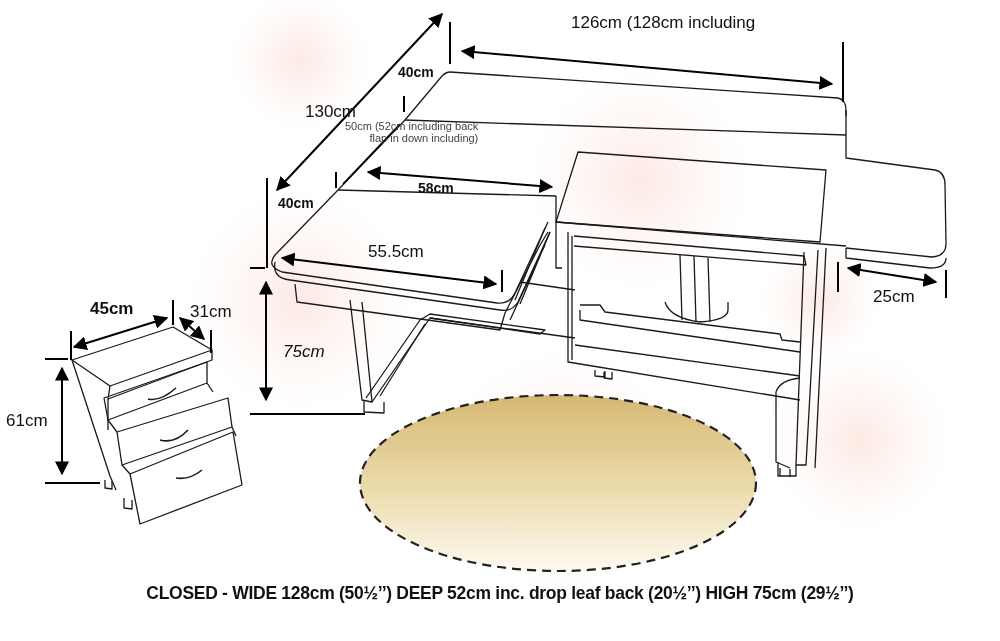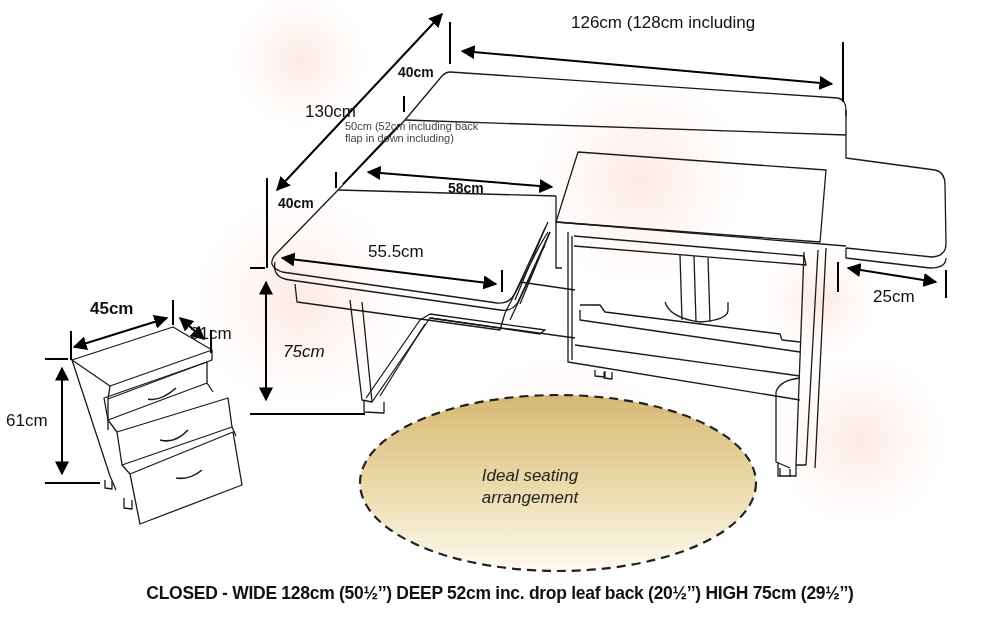--- a/index.html
+++ b/index.html
@@ -3,21 +3,21 @@
   <meta charset="utf-8">
   <style>
     html, body { margin: 0; padding: 0; background: #ffffff; }
     body { width: 1000px; height: 641px; position: relative; overflow: hidden;
            font-family: "Liberation Sans", sans-serif; color: #111; }
     #stage { position: absolute; left: 0; top: 0; width: 1000px; height: 641px; }
     svg { position: absolute; left: 0; top: 0; }
     .lbl { position: absolute; white-space: nowrap; line-height: 1.05; color: #111; }
     .big { font-size: 17px; }
     .mid { font-size: 14px; font-weight: bold; }
-    .small { font-size: 11px; color: #444; }
+    .small { font-size: 11px; color: #444; text-align: right; }
     .caption { position: absolute; left: 0; width: 1000px; top: 582px; text-align: center;
                font-size: 19px; font-weight: bold; letter-spacing: -0.3px; transform: scaleX(0.92); }
     .seat { position: absolute; left: 430px; top: 465px; width: 200px; text-align: center;
             font-size: 17px; font-style: italic; color: #222; line-height: 1.3; }
     .ml { white-space: normal; }
   </style>
 </head>
 <body>
 
 <div id="stage">
@@ -174,28 +174,24 @@
   <div class="lbl big ml" style="left:571px; top:14px;">
     <div>126cm (128cm including</div>
   </div>
   <div class="lbl big" style="left:305px; top:71px;margin-top:32px;">130cm</div>
   <div class="lbl mid" style="left:398px; top:65px;">40cm</div>
   <div class="lbl small ml" style="left:345px; top:121px;">
     <div>50cm (52cm including back</div>
     <div>flap in down including)</div>
   </div>
   <div class="lbl mid" style="left:278px; top:196px;">40cm</div>
-  <div class="lbl mid" style="left:418px; top:181px;margin-left:30px;">58cm</div>
+  <div class="lbl mid" style="left:418px; top:181px;">58cm</div>
   <div class="lbl big" style="left:368px; top:243px;">55.5cm</div>
   <div class="lbl big" style="left:283px; top:343px;font-style:italic;">75cm</div>
   <div class="lbl big" style="left:873px; top:288px;">25cm</div>
 
   <div class="lbl big" style="left:90px; top:300px;font-weight:bold;">45cm</div>
-  <div class="lbl big" style="left:190px; top:303px;margin-top:22px;">31cm</div>
+  <div class="lbl big" style="left:190px; top:303px;">31cm</div>
   <div class="lbl big" style="left:6px; top:412px;">61cm</div>
 
-  <div class="seat">
-    <div>Ideal seating</div>
-    <div>arrangement</div>
-  </div>
 
   <div class="caption">CLOSED - WIDE 128cm (50½’’) DEEP 52cm inc. drop leaf back (20½’’) HIGH 75cm  (29½’’)</div>
 </div>
 
 </body></html>

